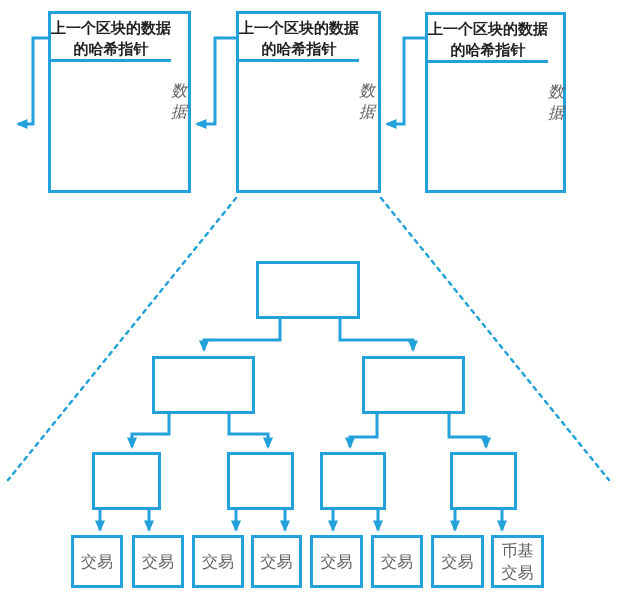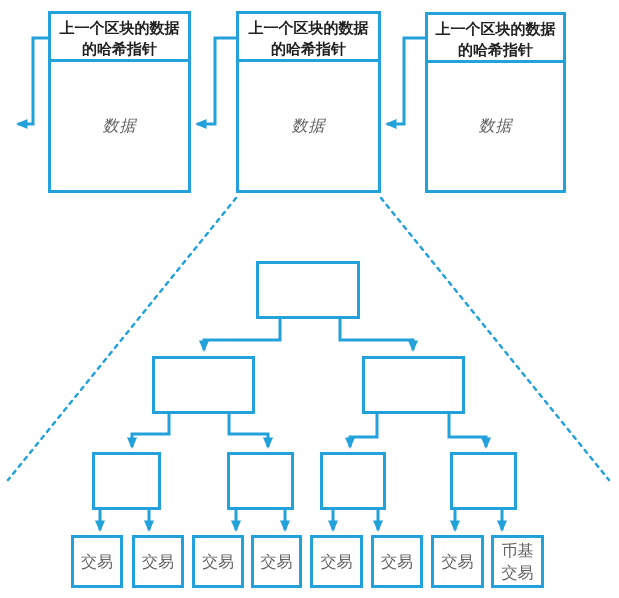--- a/index.html
+++ b/index.html
@@ -18,21 +18,21 @@
   #wires{position:absolute;left:0;top:0;width:619px;height:598px;}
   #wires path{fill:none;stroke:var(--line);stroke-width:3;}
   #wires path.dashed{stroke-dasharray:3.5 5.5;stroke-width:2.5;stroke-linecap:round;}
   #wires marker path{fill:var(--line);stroke:none;}
 
   .block{
     position:absolute;
     box-sizing:border-box;
     border:3px solid var(--line);
     background:#fff;
-    display:flex;flex-direction:column;
+    display:flex;flex-direction:row;
   }
   .block-header{
     box-sizing:border-box;
     height:48px;
     border-bottom:3px solid var(--line);
     text-align:center;
     font-size:15px;font-weight:bold;line-height:21px;
     color:var(--header-text);
     padding-top:3px;
     white-space:nowrap;

